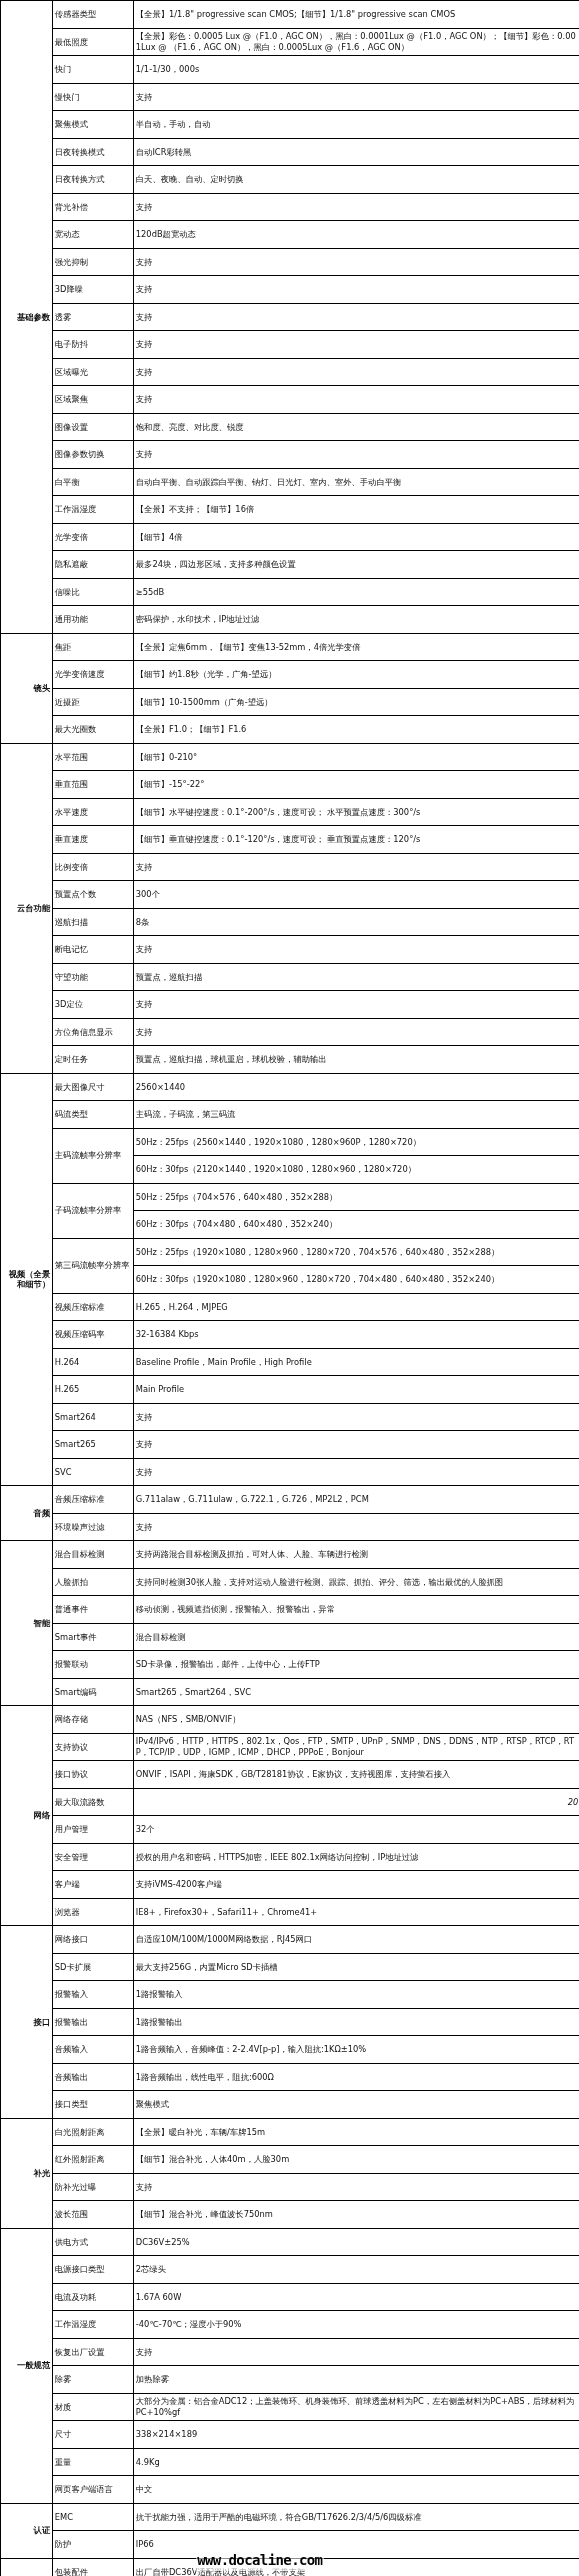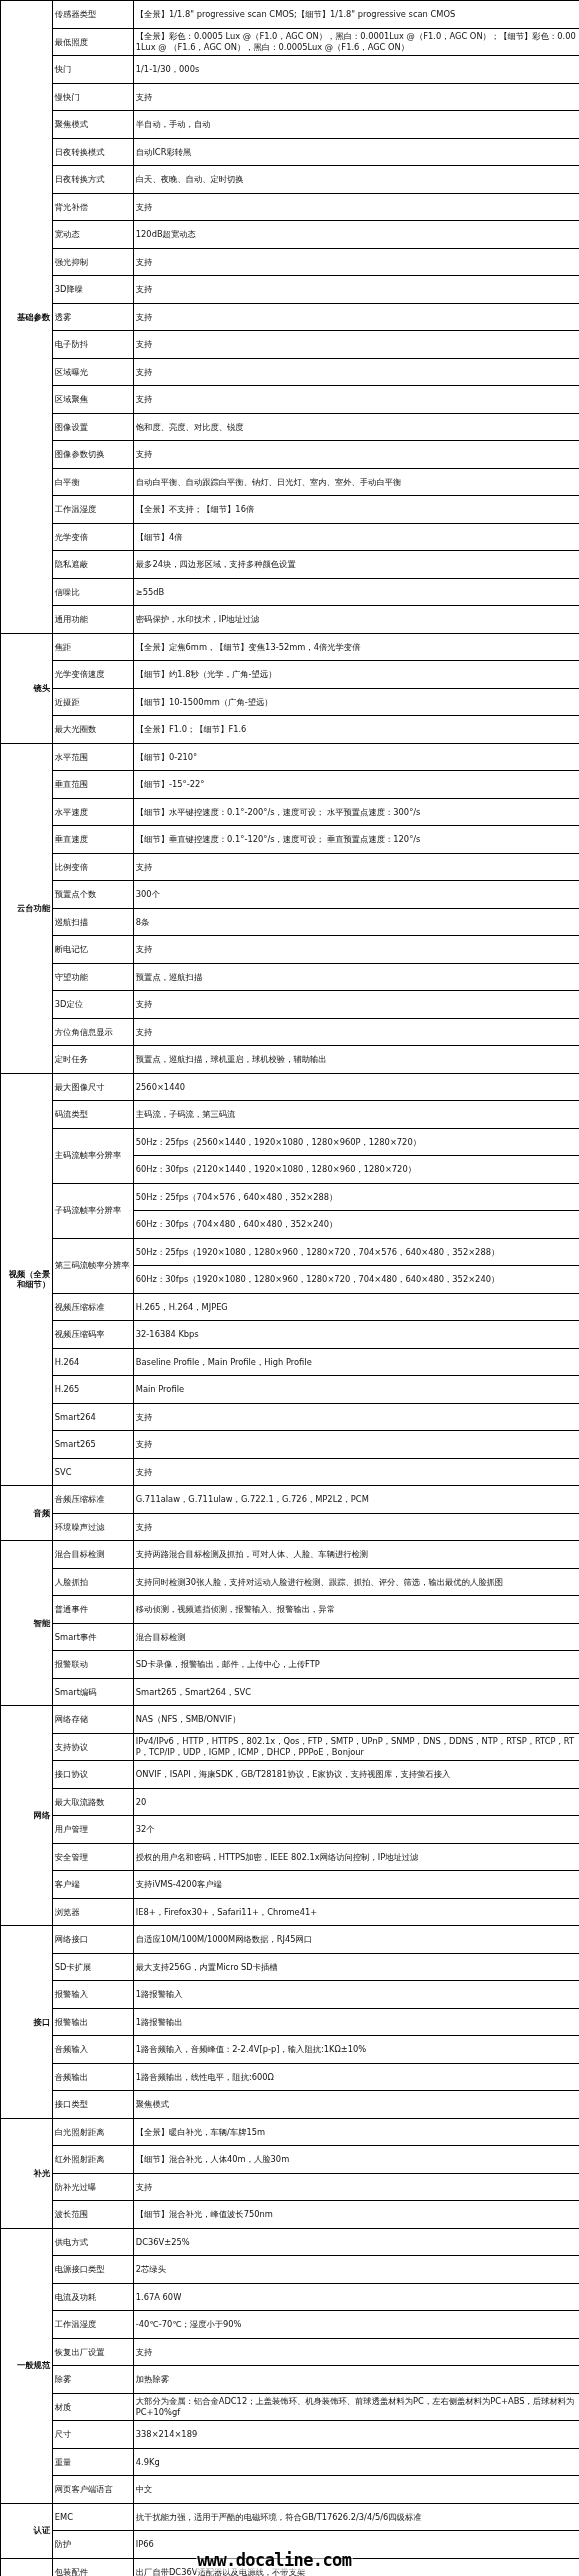--- a/index.html
+++ b/index.html
@@ -3,23 +3,23 @@
 <meta charset="utf-8">
 <style>
   html, body { margin: 0; padding: 0; background: #ffffff; }
   body { width: 580px; height: 2576px; overflow: hidden; position: relative;
          font-family: "DejaVu Sans", "Liberation Sans", sans-serif; color: #111; }
   table.spec { border-collapse: collapse; width: 580px; table-layout: fixed; }
   table.spec td { border: 0.6px solid #000; height: 26.5px; padding: 0 1.8px; font-size: 8.3px;
                   line-height: 10.5px; vertical-align: middle; word-break: break-all; }
   col.c1 { width: 52px; } col.c2 { width: 81px; } col.c3 { width: 447px; }
   td.cat { font-weight: bold; text-align: right; font-size: 9px; padding: 0 3.7px; }
-  td.val.right { text-align: left; }
+  td.val.right { text-align: right; font-style: italic; }
   .watermark { position: absolute; left: 196px; top: 2550px; font-family: "DejaVu Sans Mono", monospace;
-               font-weight: bold; font-size: 17px; color: #000; letter-spacing: -0.6px;
+               font-weight: bold; font-size: 14px; color: #000; letter-spacing: -0.6px;
                background: rgba(255,255,255,0.55); padding: 0 1.2px; line-height: 21px; }
 </style>
 </head>
 <body>
 
 <table class="spec">
   <colgroup>
       <col class="c1">
       <col class="c2">
       <col class="c3">

